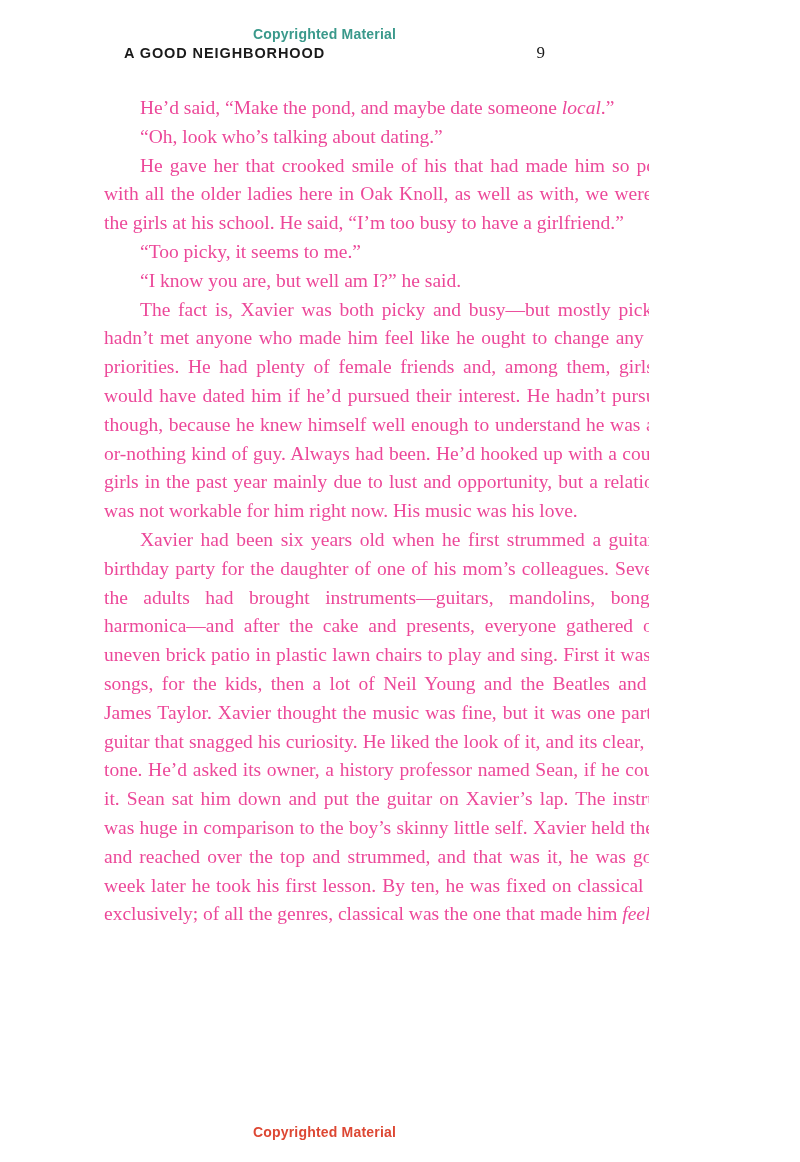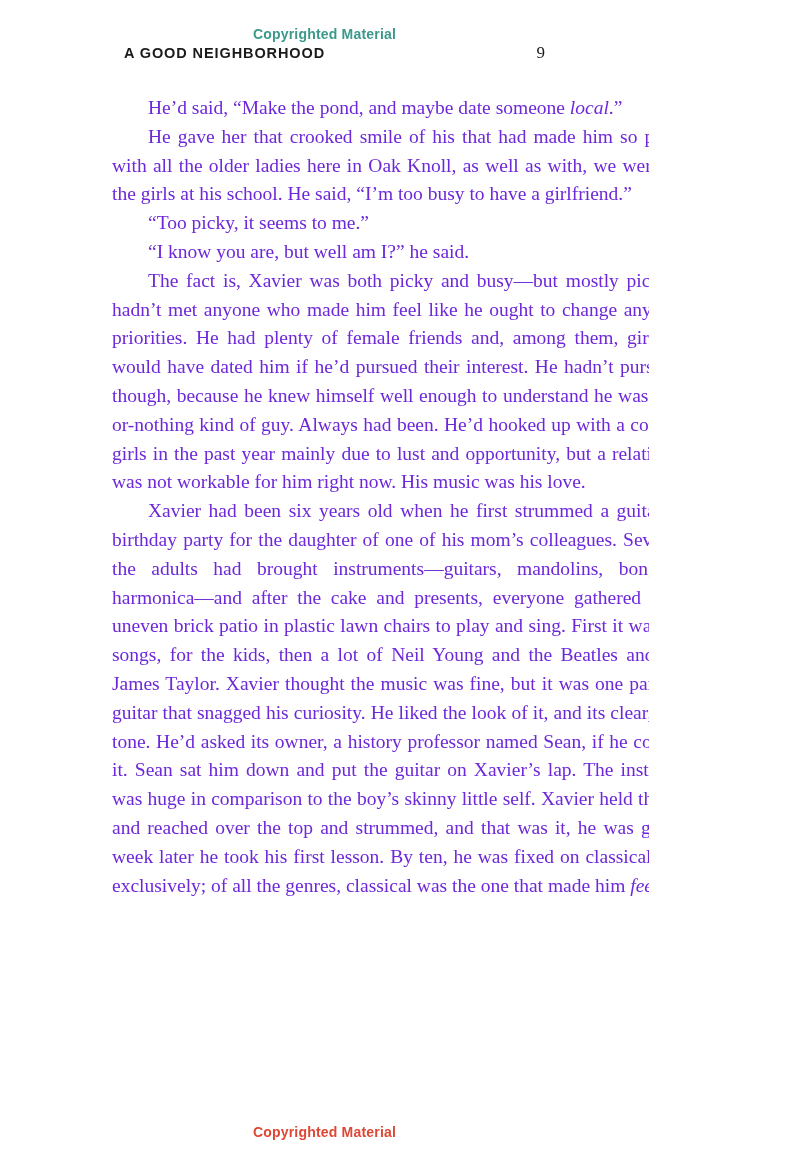--- a/index.html
+++ b/index.html
@@ -46,26 +46,26 @@
     margin-left: 20px;
   }
   .page-number {
     font-family: "Liberation Serif", serif;
     font-size: 17px;
     color: #1a1a1a;
   }
   .body-text {
     position: absolute;
     top: 94px;
-    left: 112px;
+    left: 104px;
     width: 592px;
     text-align: justify;
     font-size: 19.5px;
     line-height: 28.8px;
-    color: #6d28d9;
+    color: #ec4899;
   }
   .body-text p {
     margin: 0;
     padding: 0;
     text-indent: 36px;
   }
   .body-text em {
     font-style: italic;
   }
   .bottom-notice {
@@ -87,20 +87,21 @@
 
   <div class="top-notice" style="color: rgb(58, 153, 139);">Copyrighted Material</div>
 
   <div class="running-header">
     <span class="book-title">A GOOD NEIGHBORHOOD</span>
     <span class="page-number">9</span>
   </div>
 
   <div class="body-text">
       <p><span>He’d said, “Make the pond, and maybe date someone </span><em>local</em><span>.”</span></p>
+      <p><span>“Oh, look who’s talking about dating.”</span></p>
       <p><span>He gave her that crooked smile of his that had made him so popular with all the older ladies here in Oak Knoll, as well as with, we were sure, the girls at his school. He said, “I’m too busy to have a girlfriend.”</span></p>
       <p><span>“Too picky, it seems to me.”</span></p>
       <p><span>“I know you are, but well am I?” he said.</span></p>
       <p><span>The fact is, Xavier was both picky and busy—but mostly picky. He hadn’t met anyone who made him feel like he ought to change any of his priorities. He had plenty of female friends and, among them, girls who would have dated him if he’d pursued their interest. He hadn’t pursued it, though, because he knew himself well enough to understand he was an all-or-nothing kind of guy. Always had been. He’d hooked up with a couple of girls in the past year mainly due to lust and opportunity, but a relationship was not workable for him right now. His music was his love.</span></p>
       <p><span>Xavier had been six years old when he first strummed a guitar, at a birthday party for the daughter of one of his mom’s colleagues. Several of the adults had brought instruments—guitars, mandolins, bongos, a harmonica—and after the cake and presents, everyone gathered on the uneven brick patio in plastic lawn chairs to play and sing. First it was Raffi songs, for the kids, then a lot of Neil Young and the Beatles and some James Taylor. Xavier thought the music was fine, but it was one particular guitar that snagged his curiosity. He liked the look of it, and its clear, bright tone. He’d asked its owner, a history professor named Sean, if he could try it. Sean sat him down and put the guitar on Xavier’s lap. The instrument was huge in comparison to the boy’s skinny little self. Xavier held the neck and reached over the top and strummed, and that was it, he was gone. A week later he took his first lesson. By ten, he was fixed on classical music exclusively; of all the genres, classical was the one that made him </span><em>feel</em></p>
     </div>
 
   <div class="bottom-notice" style="color: rgb(221, 71, 51);">Copyrighted Material</div>
 
 </div>

